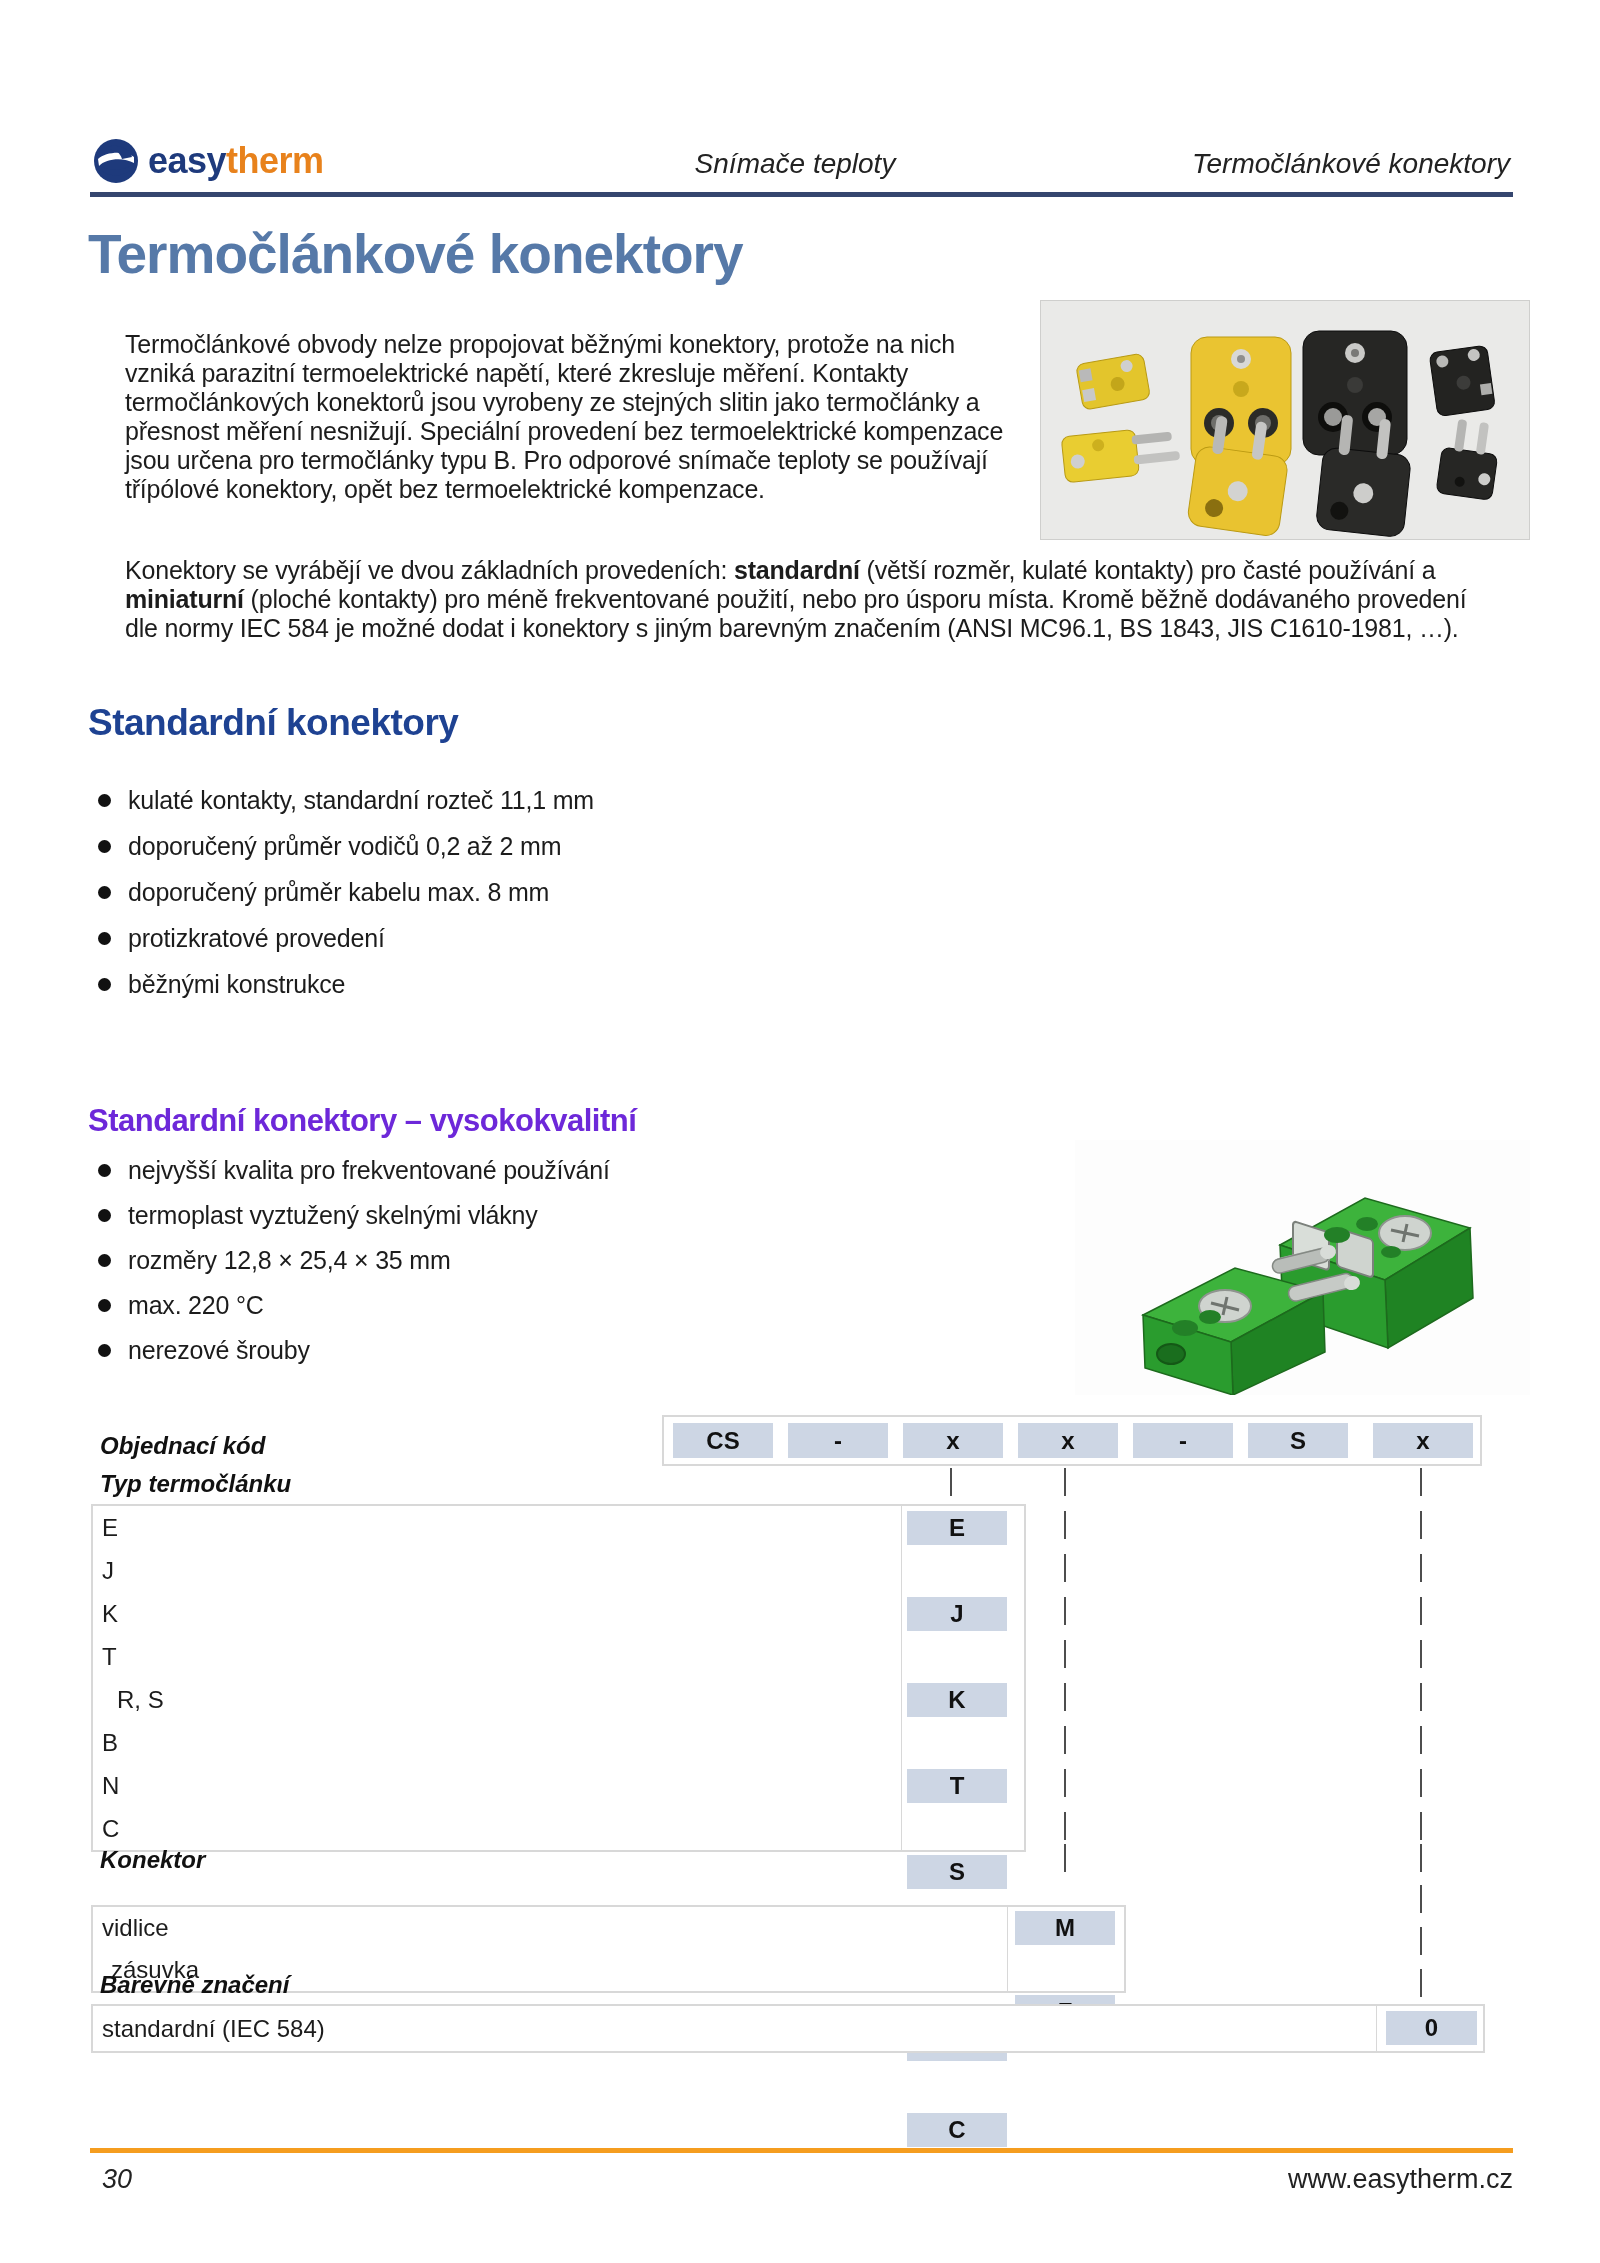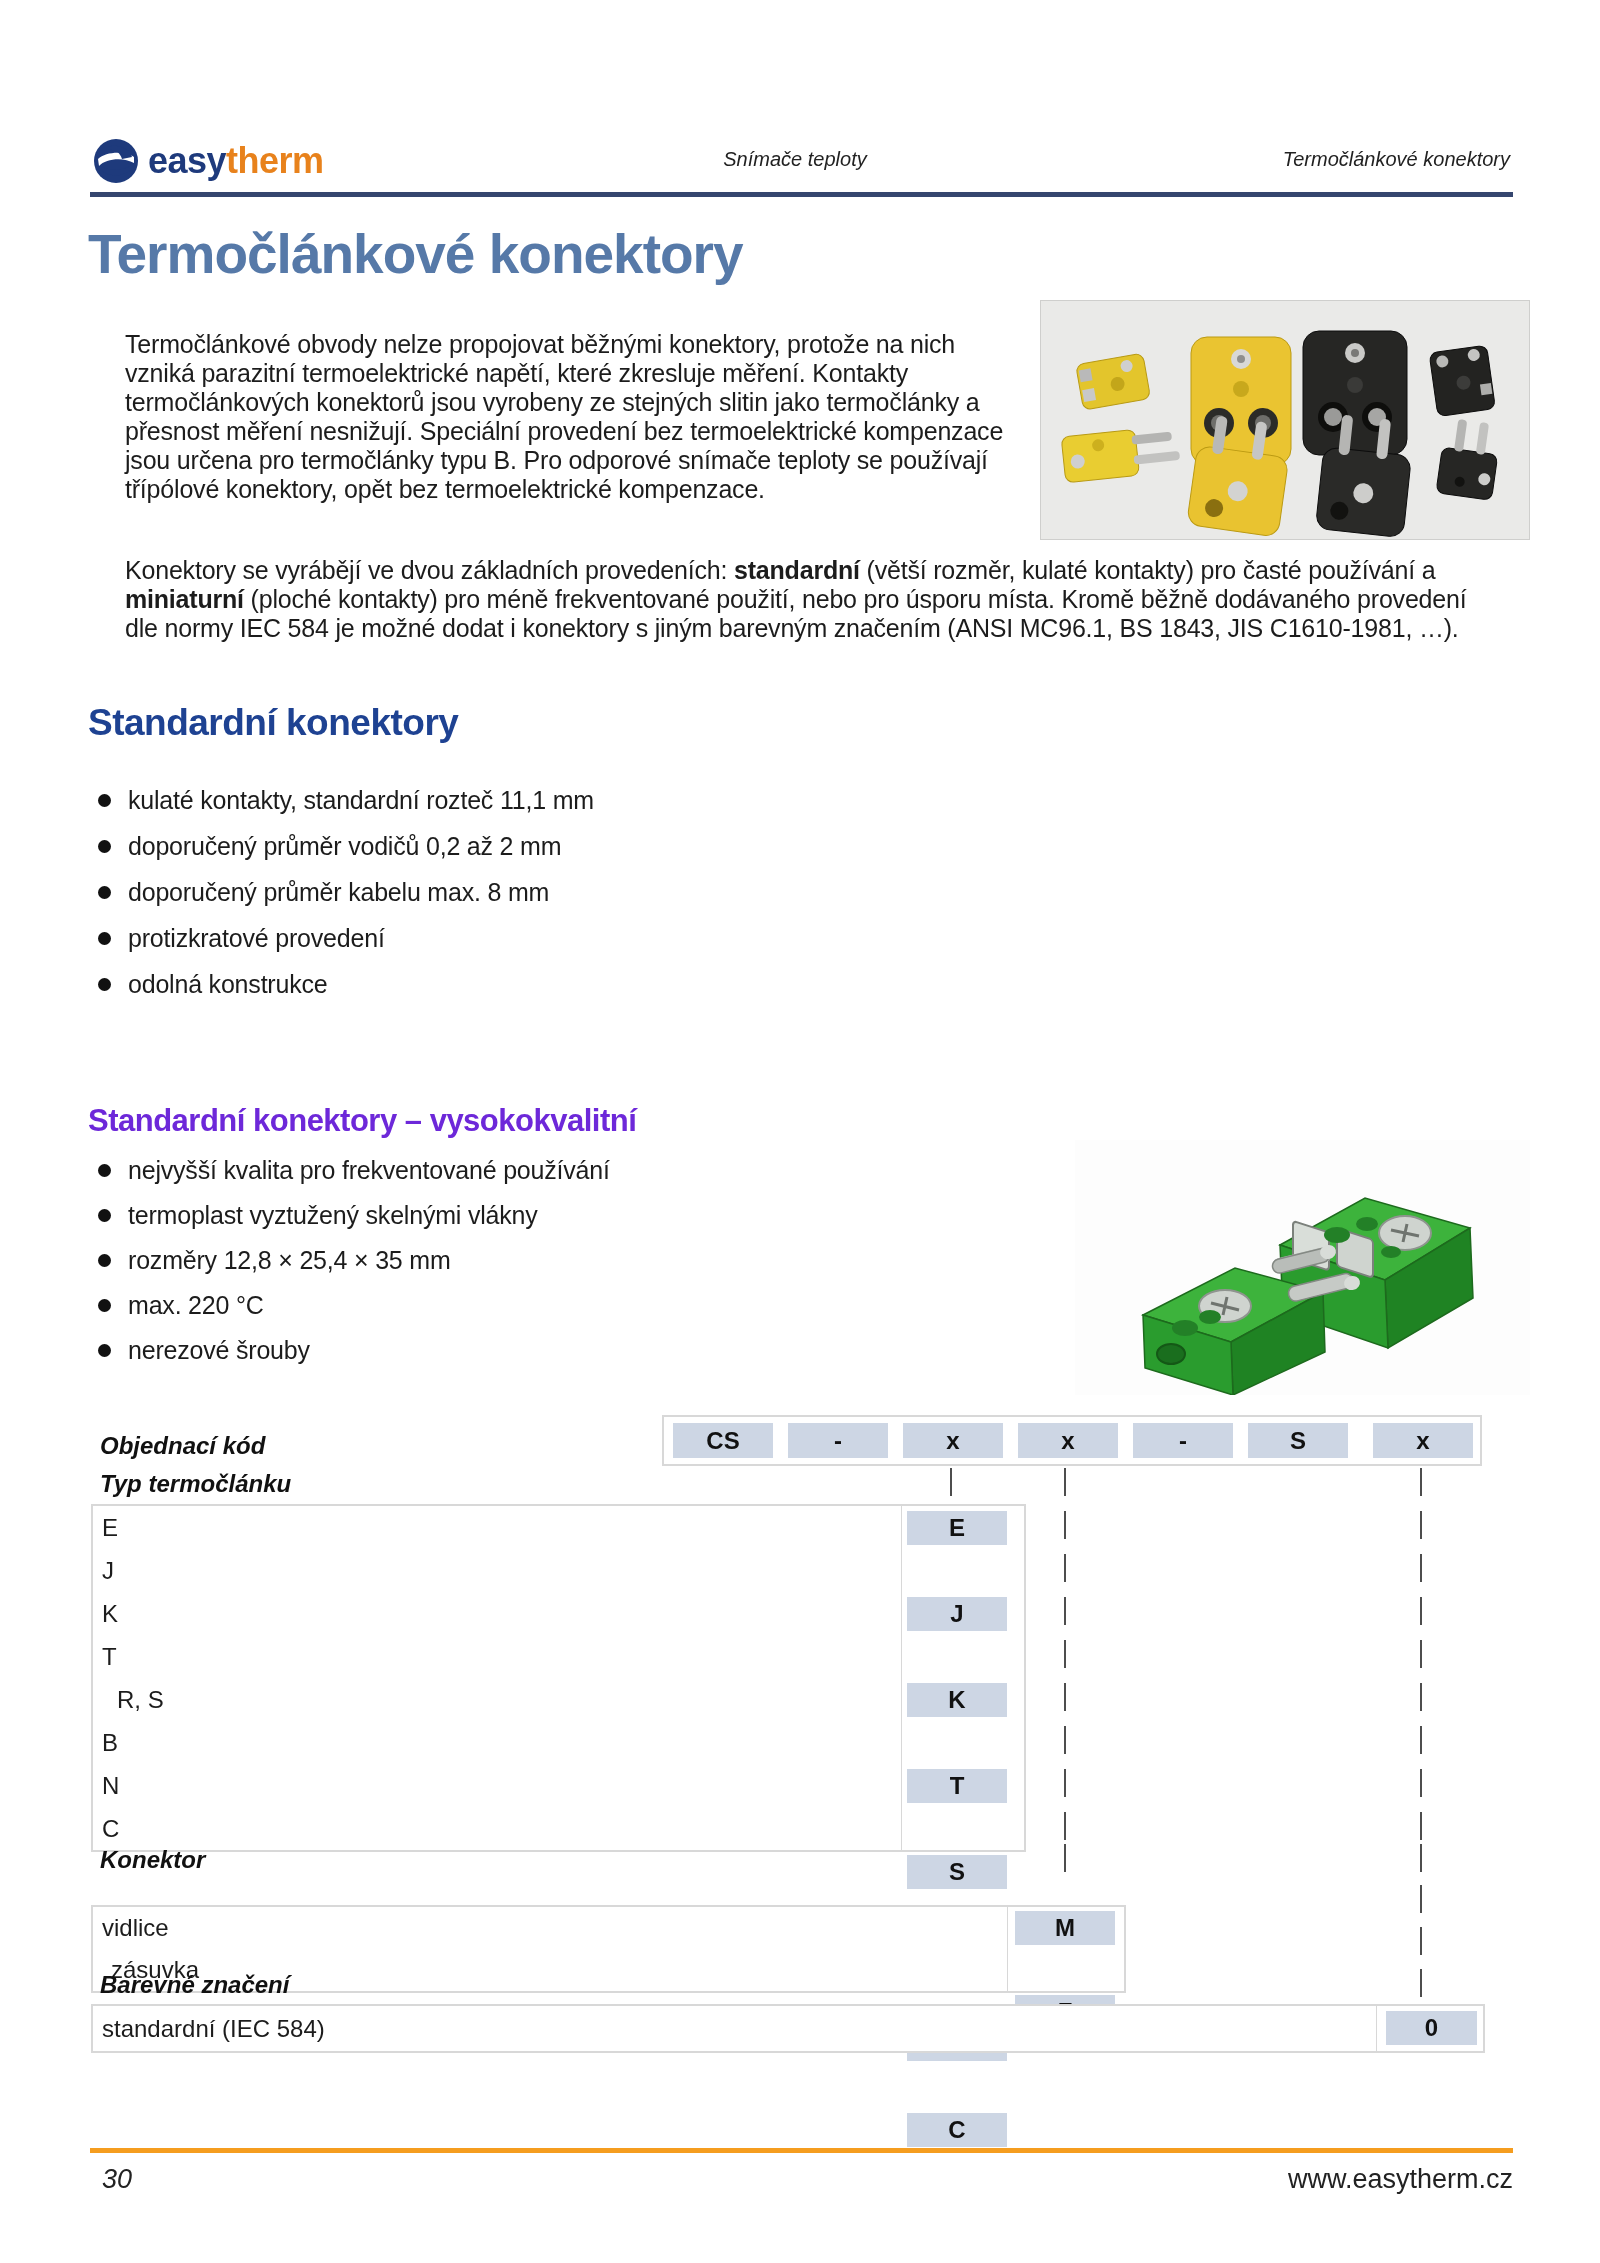--- a/index.html
+++ b/index.html
@@ -3,21 +3,21 @@
 <meta charset="utf-8">
 <style>
   html,body{margin:0;padding:0;background:#ffffff;}
   .page{
     position:relative;width:1600px;height:2263px;background:#ffffff;
     font-family:"Liberation Sans",sans-serif;color:#1c1c1c;overflow:hidden;
   }
   .abs{position:absolute;}
 
   
-  .hdr-center,.hdr-right{font-style:italic;font-size:20px;color:#222;}
+  .hdr-center,.hdr-right{font-style:italic;font-size:28px;color:#222;}
   .hdr-rule{background:#35466f;height:5px;}
   .logo-text{font-size:36px;font-weight:bold;letter-spacing:-0.5px;}
   .logo-easy{color:#1e3a7c;}
   .logo-therm{color:#e8821c;}
 
   
   .doc-title{font-size:55px;font-weight:bold;color:#5679a8;letter-spacing:-1px;}
   .h2{font-size:37px;font-weight:bold;color:#1e4292;letter-spacing:-0.5px;}
   .h3{font-size:31px;font-weight:bold;color:#6d28d9;letter-spacing:-0.5px;}
 
@@ -156,21 +156,21 @@
   </div>
 
   <div class="abs body-text" style="left:125px;top:556px;width:1360px;"><span>Konektory se vyrábějí ve dvou základních provedeních: </span><span class="b">standardní</span><span> (větší rozměr, kulaté kontakty) pro časté používání a </span><span class="b">miniaturní</span><span> (ploché kontakty) pro méně frekventované použití, nebo pro úsporu místa. Kromě běžně dodávaného provedení dle normy IEC 584 je možné dodat i konektory s jiným barevným značením (ANSI MC96.1, BS 1843, JIS C1610-1981, …).</span></div>
 
   <div class="abs h2" style="left:88px;top:702px;">Standardní konektory</div>
   <ul class="abs bullets" style="left:90px;top:788px;width:900px;">
     <li><span>kulaté kontakty, standardní rozteč 11,1 mm</span></li>
     <li><span>doporučený průměr vodičů 0,2 až 2 mm</span></li>
     <li><span>doporučený průměr kabelu max. 8 mm</span></li>
     <li><span>protizkratové provedení</span></li>
-    <li><span>odolná konstrukce</span></li>
+    <li><span>běžnými konstrukce</span></li>
   </ul>
 
   <div class="abs h3" style="left:88px;top:1103px;">Standardní konektory – vysokokvalitní</div>
   <ul class="abs bullets tight" style="left:90px;top:1158px;width:900px;">
     <li><span>nejvyšší kvalita pro frekventované používání</span></li>
     <li><span>termoplast vyztužený skelnými vlákny</span></li>
     <li><span>rozměry 12,8 × 25,4 × 35 mm</span></li>
     <li><span>max. 220 °C</span></li>
     <li><span>nerezové šrouby</span></li>
   </ul>

